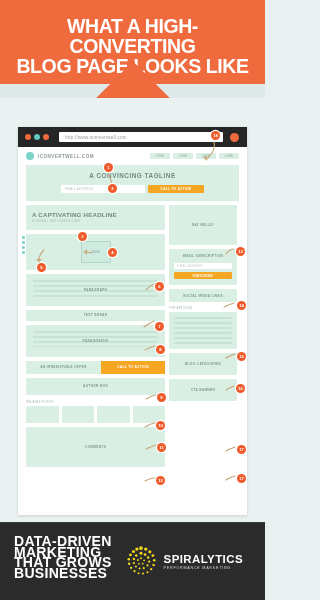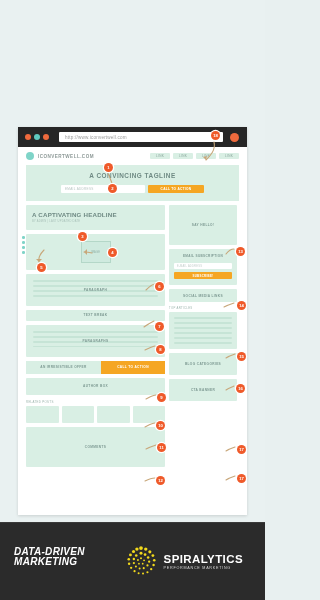--- a/index.html
+++ b/index.html
@@ -164,33 +164,41 @@
   .arrow { position: absolute; z-index: 19; }
   .dots-deco { position: absolute; left: 22px; top: 236px; z-index: 18; }
   .dots-deco i { display: block; width: 2.6px; height: 2.6px; border-radius: 50%; background: #7fd4c8; margin-bottom: 2.4px; }
 
   
   .footer {
     position: absolute; left: 0; bottom: 0; width: 265px; height: 78px;
     background: #2b2b2b; display: flex; align-items: center; padding: 0 14px;
   }
   .f-text { color: #ffffff; }
-  .f-line { font-size: 10px; font-weight: bold; letter-spacing: 0.3px; line-height: 10.5px; font-style: italic; }
+  .f-line { font-size: 14px; font-weight: bold; letter-spacing: 0.3px; line-height: 10.5px; }
   .f-gap { height: 8px; }
   .f-brand { margin-left: auto; display: flex; align-items: center; gap: 6px; padding-right: 8px; }
   .f-logo { width: 34px; height: 34px; }
   .f-name { font-size: 11.5px; font-weight: bold; color: #ffffff; letter-spacing: 0.4px; line-height: 12px; }
   .f-tag { font-size: 3.7px; color: #d8d8d8; letter-spacing: 0.75px; margin-top: 1px; }
   .footer-top-rule { position: absolute; left: 0; top: 0; width: 265px; height: 1px; background: #3a3a3a; }
 </style>
 </head>
 <body>
 
 <div class="page">
 
+  <div class="hero">
+    <div class="hero-inner">
+      <div class="hero-title">WHAT A HIGH-CONVERTING</div>
+      <div class="hero-title">BLOG PAGE LOOKS LIKE</div>
+      <div class="hero-sub">Turn Readers Into Customers With Blog Design</div>
+    </div>
+    <div class="hero-notch"></div>
+  </div>
 
   <div class="browser">
 
     <div class="titlebar">
       <div class="dots">
         <span class="dot o"></span>
         <span class="dot t"></span>
         <span class="dot o"></span>
       </div>
       <div class="urlbar">
@@ -373,20 +381,21 @@
     <div class="badge" style="left:237px;top:352px;">15</div>
     <div class="badge" style="left:236px;top:384px;">16</div>
     <div class="badge" style="left:237px;top:445px;">17</div>
     <div class="badge" style="left:237px;top:474px;">17</div>
   </div>
 
   <div class="footer">
     <div class="footer-top-rule"></div>
     <div class="f-text">
       <div class="f-line">DATA-DRIVEN MARKETING</div>
+      <div class="f-line">THAT GROWS BUSINESSES</div>
       <div class="f-gap"></div>
     </div>
     <div class="f-brand">
       <svg class="f-logo" viewBox="0 0 100 100">
         <g fill="#f2d91c">
           <circle cx="50" cy="12" r="5.5"></circle>
             <circle cx="64" cy="15" r="5"></circle>
           <circle cx="76" cy="23" r="4.6"></circle>
             <circle cx="85" cy="34" r="4.2"></circle>
           <circle cx="89" cy="48" r="3.8"></circle>

